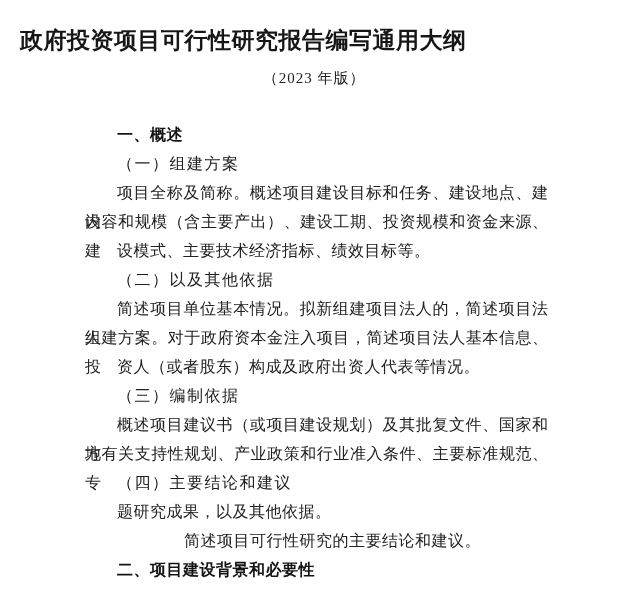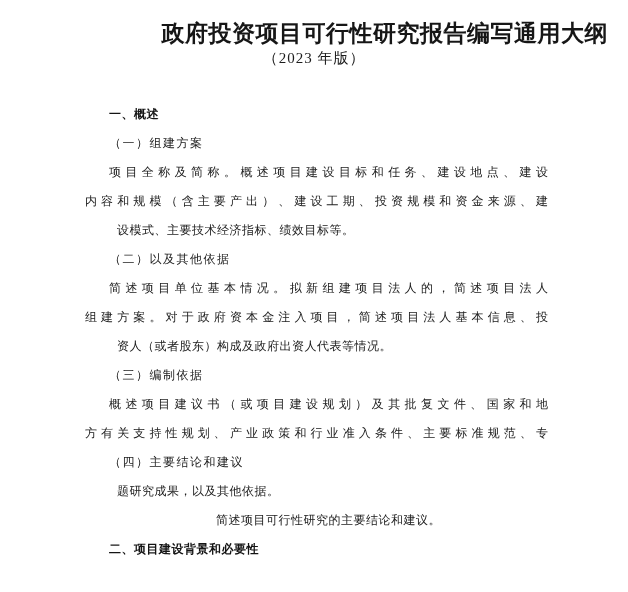--- a/index.html
+++ b/index.html
@@ -10,41 +10,42 @@
   .page {
     position: relative;
     width: 628px;
     height: 592px;
     background: #ffffff;
     overflow: hidden;
     color: #1d1d1d;
     font-family: "Liberation Serif", "DejaVu Serif", serif;
   }
   .doc-title {
-    margin: 20px 20px 0 20px;
-    text-align: right;
+    margin: 27px 20px 0 20px;
+    text-align: left;
     font-size: 23px;
     line-height: 28px;
     font-weight: 700;
     letter-spacing: 0.5px;
     color: #161616;
   }
   .doc-subtitle {
+    margin-top: 13px;
     text-align: center;
     font-size: 15px;
     line-height: 20px;
     letter-spacing: 1px;
     color: #1d1d1d;
   }
   .doc-body {
     margin: 32px 80px 0 85px;
     width: 463px;
   }
   .ln {
-    font-size: 12px;
+    font-size: 16px;
     line-height: 29px;
     height: 29px;
     white-space: normal;
     color: #212121;
   }
   
   .h1 {
     font-family: "Liberation Sans", "DejaVu Sans", sans-serif;
     font-weight: 700;
     text-indent: 2em;

